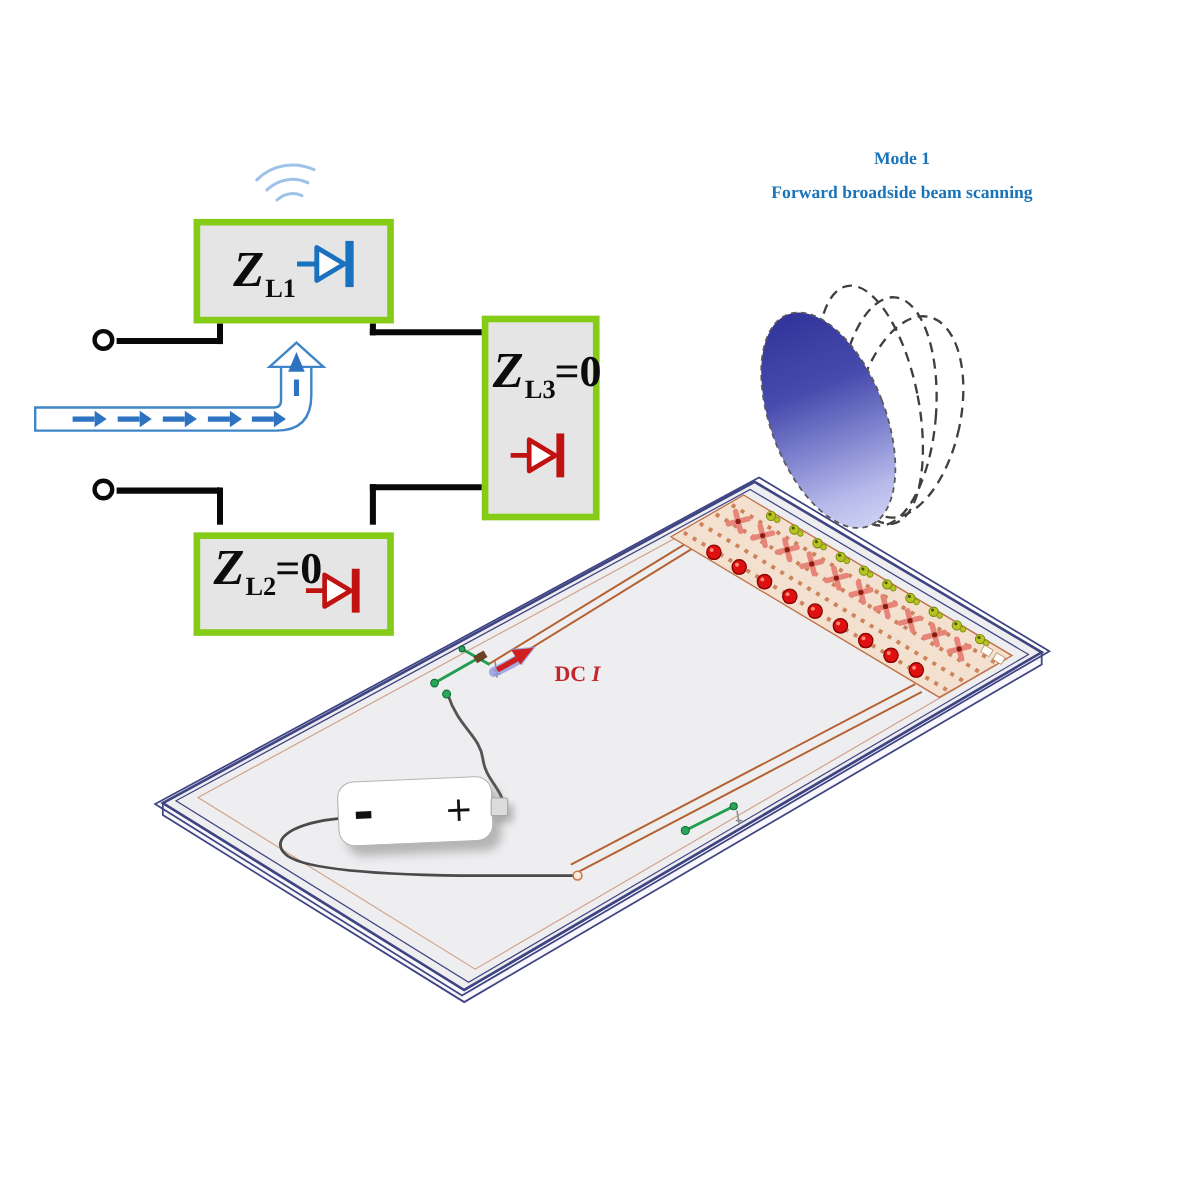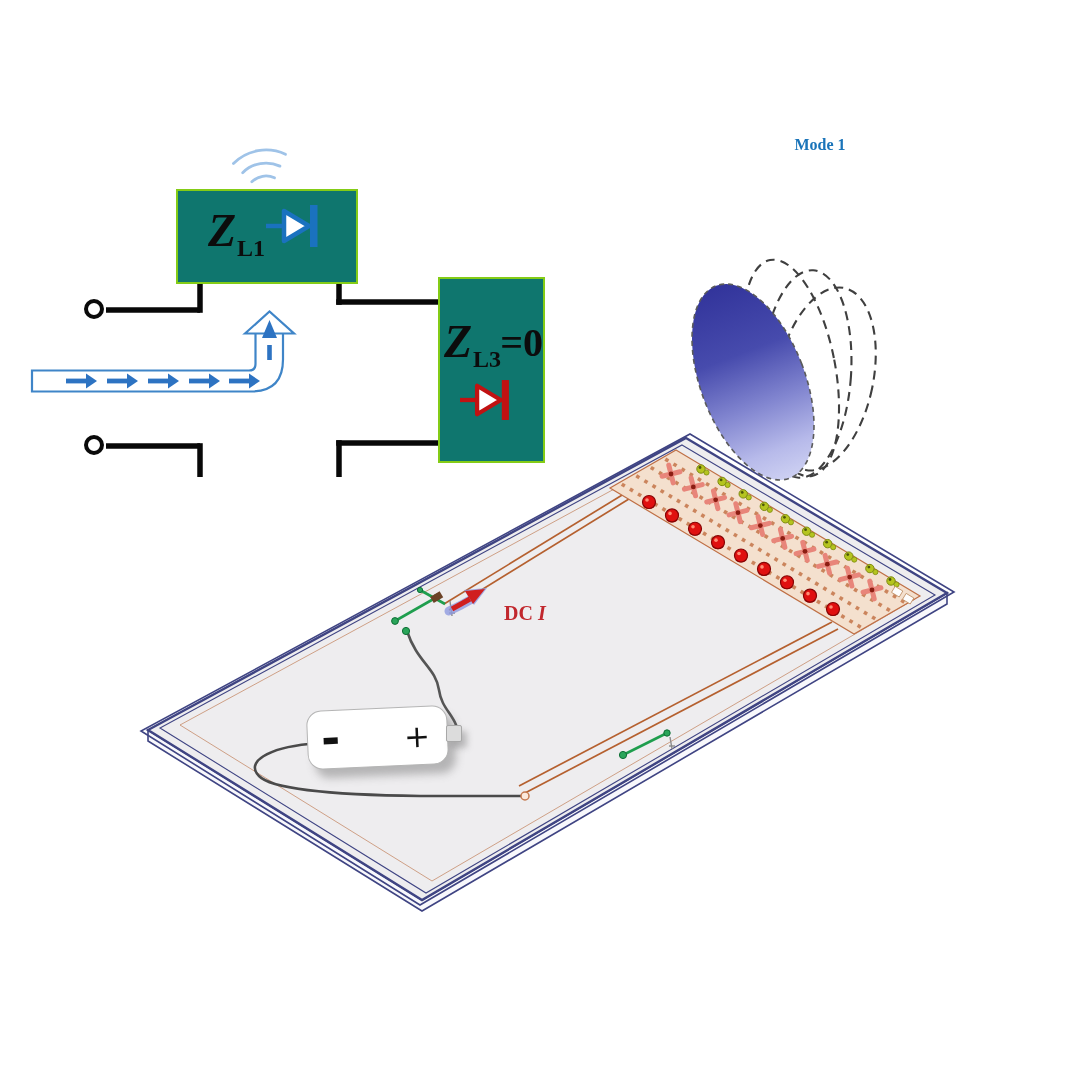--- a/index.html
+++ b/index.html
@@ -1,31 +1,31 @@
 <!DOCTYPE html>
 <html><head>
 <meta charset="utf-8">
 <style>
   html,body{margin:0;padding:0;background:#fff;}
   .canvas{position:relative;width:1080px;height:1080px;background:#ffffff;overflow:hidden;
           font-family:"Liberation Serif",serif;}
   .scene{position:absolute;left:0;top:0;width:1080px;height:1080px;}
 
   
-  .zbox{position:absolute;background:#0f766e;border:2px solid #84cc16;box-sizing:border-box;}
+  .zbox{position:absolute;background:#e5e5e5;border:6px solid #84cc16;box-sizing:border-box;margin-top:10px;}
   .zbox1{left:176px;top:189px;width:182px;height:95px;}
   .zbox2{left:176px;top:474px;width:182px;height:94px;}
   .zbox3{left:438px;top:277px;width:107px;height:186px;}
   .zlabel{position:absolute;white-space:nowrap;color:#0c0c0c;}
   .zsym{font-style:italic;font-weight:bold;font-size:46px;line-height:1;}
   .zsub{font-weight:bold;font-size:24px;position:relative;top:10px;left:1px;}
   .zsuffix{font-weight:bold;font-size:40px;line-height:1;position:relative;top:-1px;}
   .zbox1 .zlabel{left:30px;top:17px;}
   .zbox2 .zlabel{left:12px;top:3px;}
-  .zbox3 .zlabel{left:4px;top:40px;}
+  .zbox3 .zlabel{left:4px;top:21px;}
   .diode{position:absolute;}
   .diode-blue{color:#1a72bf;}
   .diode-red{color:#c11212;}
   .zbox1 .diode{left:88px;top:13px;}
   .zbox2 .diode{left:96px;top:26px;}
   .zbox3 .diode{left:20px;top:100px;}
 
   
   .terminal{position:absolute;width:12px;height:12px;border:4.5px solid #0a0a0a;border-radius:50%;
             background:#fff;}
@@ -376,35 +376,44 @@
 
   <div class="zbox zbox1">
     <span class="zlabel"><span class="zsym">Z</span><span class="zsub">L1</span><span class="zsuffix"></span></span>
     <svg class="diode diode-blue" width="60" height="44" viewBox="0 0 60 44">
       <path d="M0,22 H17" stroke="currentColor" stroke-width="4.5"></path>
       <path d="M18,7 L18,37 L43,22 Z" fill="#ffffff" stroke="currentColor" stroke-width="4.5" stroke-linejoin="round"></path>
       <rect x="44" y="1" width="7.5" height="42" fill="currentColor"></rect>
     </svg>
   </div>
 
+  <div class="zbox zbox2">
+    <span class="zlabel"><span class="zsym">Z</span><span class="zsub">L2</span><span class="zsuffix">=0</span></span>
+    <svg class="diode diode-red" width="57" height="42" viewBox="0 0 60 44">
+      <path d="M0,22 H17" stroke="currentColor" stroke-width="4.5"></path>
+      <path d="M18,7 L18,37 L43,22 Z" fill="#ffffff" stroke="currentColor" stroke-width="4.5" stroke-linejoin="round"></path>
+      <rect x="44" y="1" width="7.5" height="42" fill="currentColor"></rect>
+    </svg>
+  </div>
 
   <div class="zbox zbox3">
     <span class="zlabel"><span class="zsym">Z</span><span class="zsub">L3</span><span class="zsuffix">=0</span></span>
     <svg class="diode diode-red" width="57" height="42" viewBox="0 0 60 44">
       <path d="M0,22 H17" stroke="currentColor" stroke-width="4.5"></path>
       <path d="M18,7 L18,37 L43,22 Z" fill="#ffffff" stroke="currentColor" stroke-width="4.5" stroke-linejoin="round"></path>
       <rect x="44" y="1" width="7.5" height="42" fill="currentColor"></rect>
     </svg>
   </div>
 
   <div class="terminal term1"></div>
   <div class="terminal term2"></div>
 
   <div class="mode-title">
     <div>Mode 1</div>
+    <div>Forward broadside beam scanning</div>
   </div>
 
   <div class="dc-label"><span>DC</span><span class="cur">I</span></div>
 
   <div class="battery">
     <span class="minus">-</span>
     <span class="plus">+</span>
   </div>
   <div class="battery-nub"></div>
 

